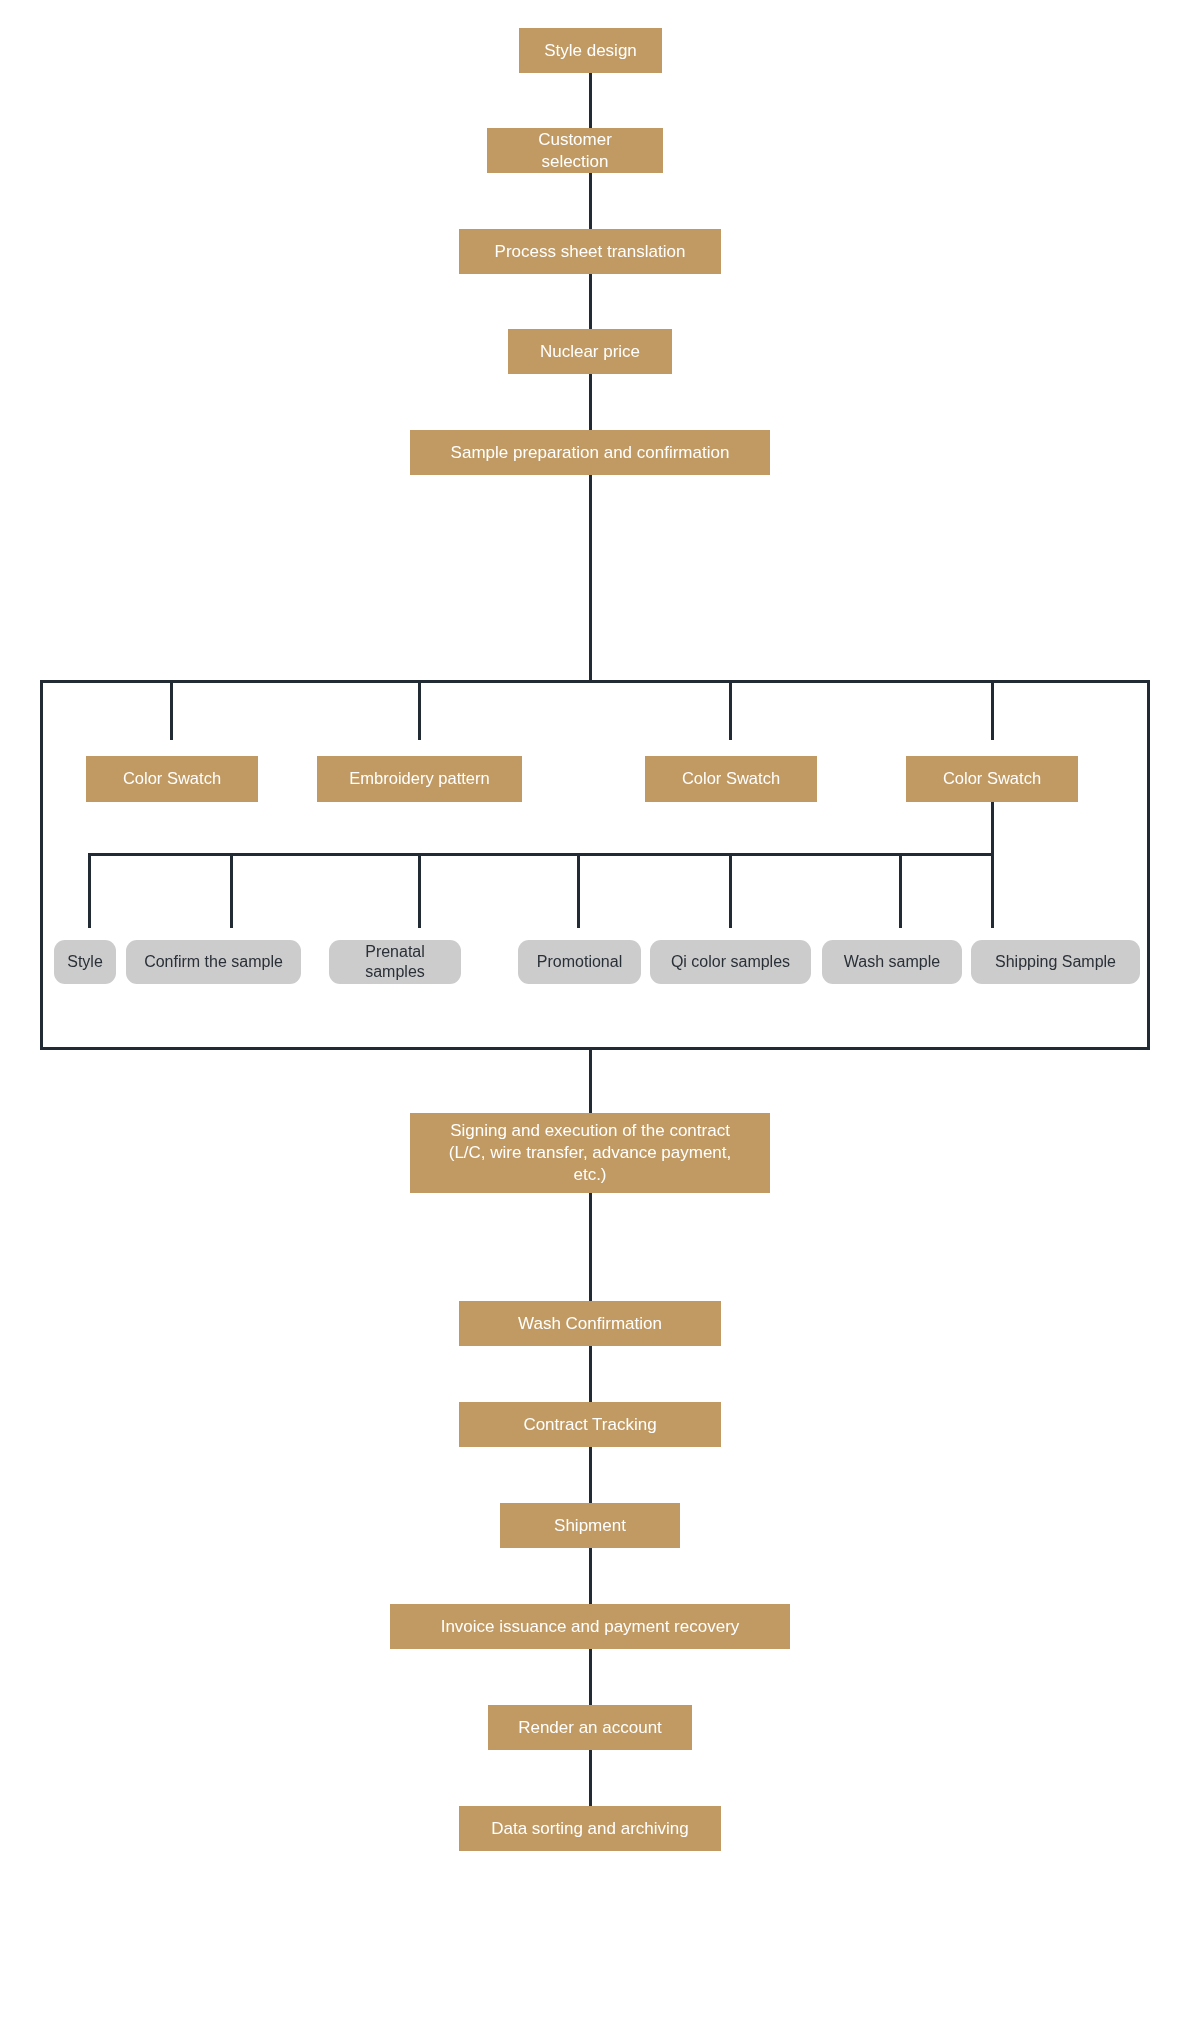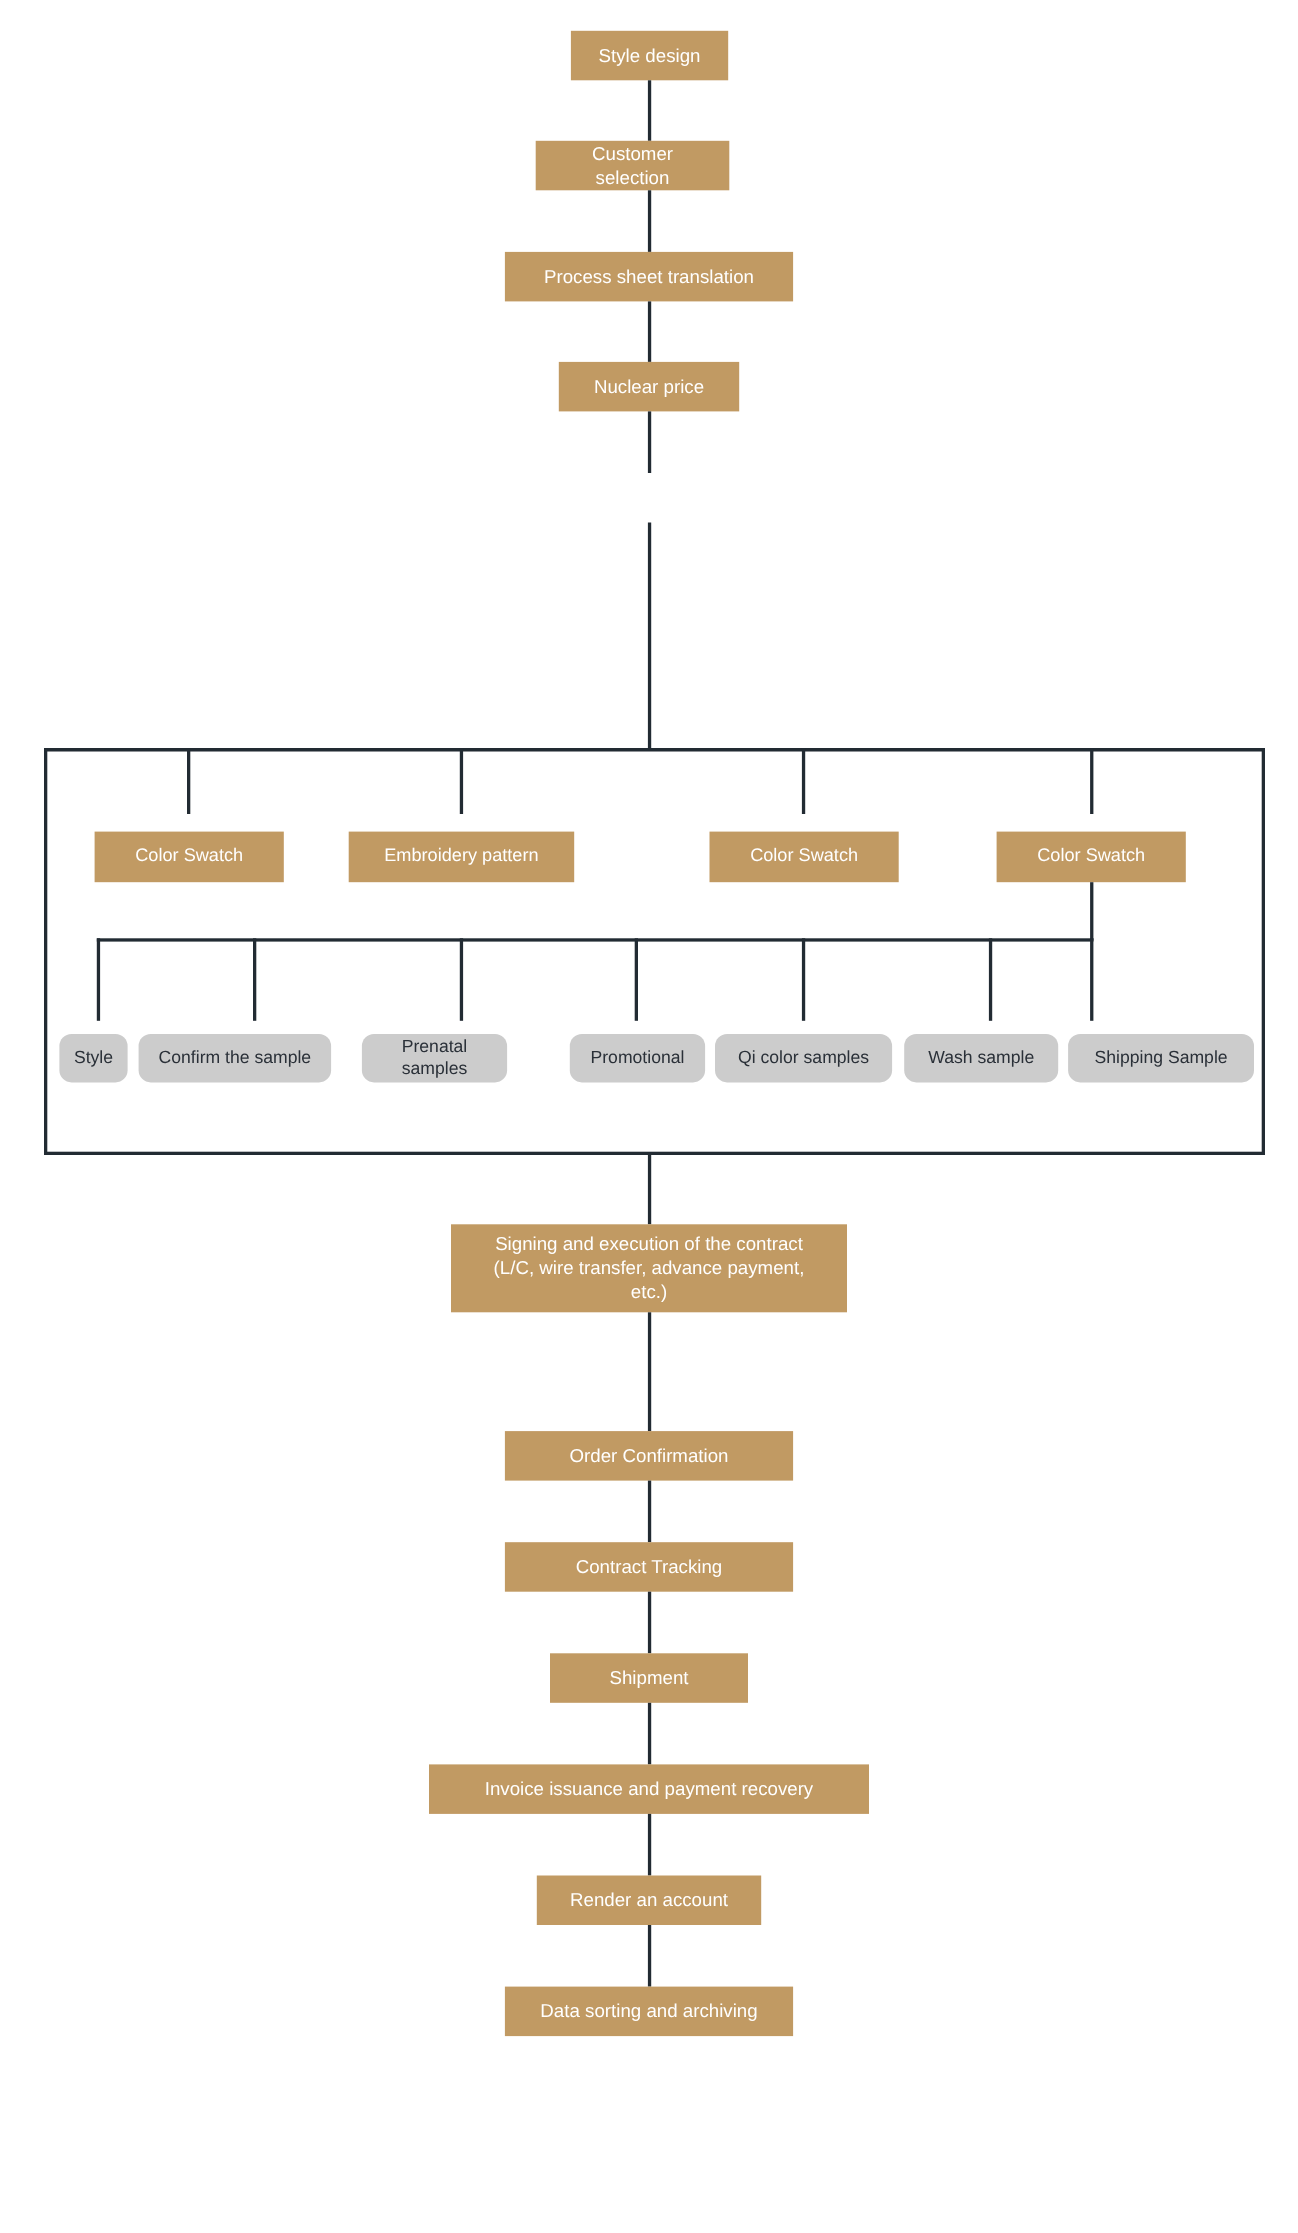--- a/index.html
+++ b/index.html
@@ -78,20 +78,23 @@
   <div class="node tan" style="left:459px; top:229px; width:262px; height:45px;">
     <span>Process sheet translation</span>
   </div>
   <div class="vline" style="left:589px; top:274px; width:3px; height:55px;"></div>
 
   <div class="node tan" style="left:508px; top:329px; width:164px; height:45px;">
     <span>Nuclear price</span>
   </div>
   <div class="vline" style="left:589px; top:374px; width:3px; height:56px;"></div>
 
+  <div class="node tan" style="left:410px; top:430px; width:360px; height:45px;">
+    <span>Sample preparation and confirmation</span>
+  </div>
 
   <div class="vline" style="left:589px; top:475px; width:3px; height:207px;"></div>
 
   <div class="frame" style="left:40px; top:680px; width:1110px; height:370px;"></div>
 
   <div class="hline" style="left:40px; top:680px; width:1110px; height:3px;"></div>
 
   <div class="vline" style="left:170px; top:680px; width:3px; height:60px;"></div>
   <div class="vline" style="left:418px; top:680px; width:3px; height:60px;"></div>
   <div class="vline" style="left:729px; top:680px; width:3px; height:60px;"></div>
@@ -145,21 +148,21 @@
   </div>
 
   <div class="vline" style="left:589px; top:1050px; width:3px; height:63px;"></div>
 
   <div class="node tan" style="left:410px; top:1113px; width:360px; height:80px;">
     <span>Signing and execution of the contract (L/C, wire transfer, advance payment, etc.)</span>
   </div>
   <div class="vline" style="left:589px; top:1193px; width:3px; height:108px;"></div>
 
   <div class="node tan" style="left:459px; top:1301px; width:262px; height:45px;">
-    <span>Order Confirmation</span>
+    <span>Wash Confirmation</span>
   </div>
   <div class="vline" style="left:589px; top:1346px; width:3px; height:56px;"></div>
 
   <div class="node tan" style="left:459px; top:1402px; width:262px; height:45px;">
     <span>Contract Tracking</span>
   </div>
   <div class="vline" style="left:589px; top:1447px; width:3px; height:56px;"></div>
 
   <div class="node tan" style="left:500px; top:1503px; width:180px; height:45px;">
     <span>Shipment</span>

